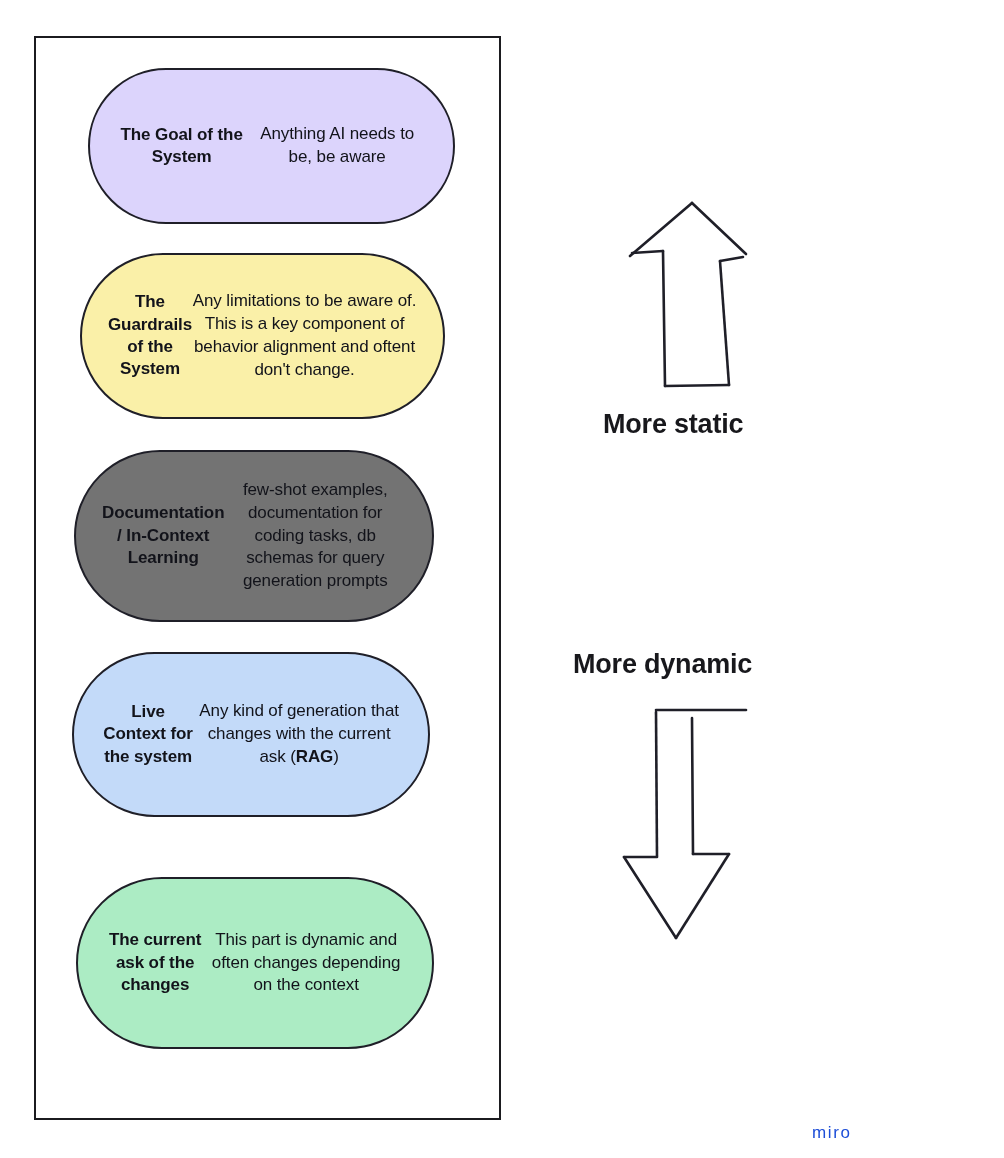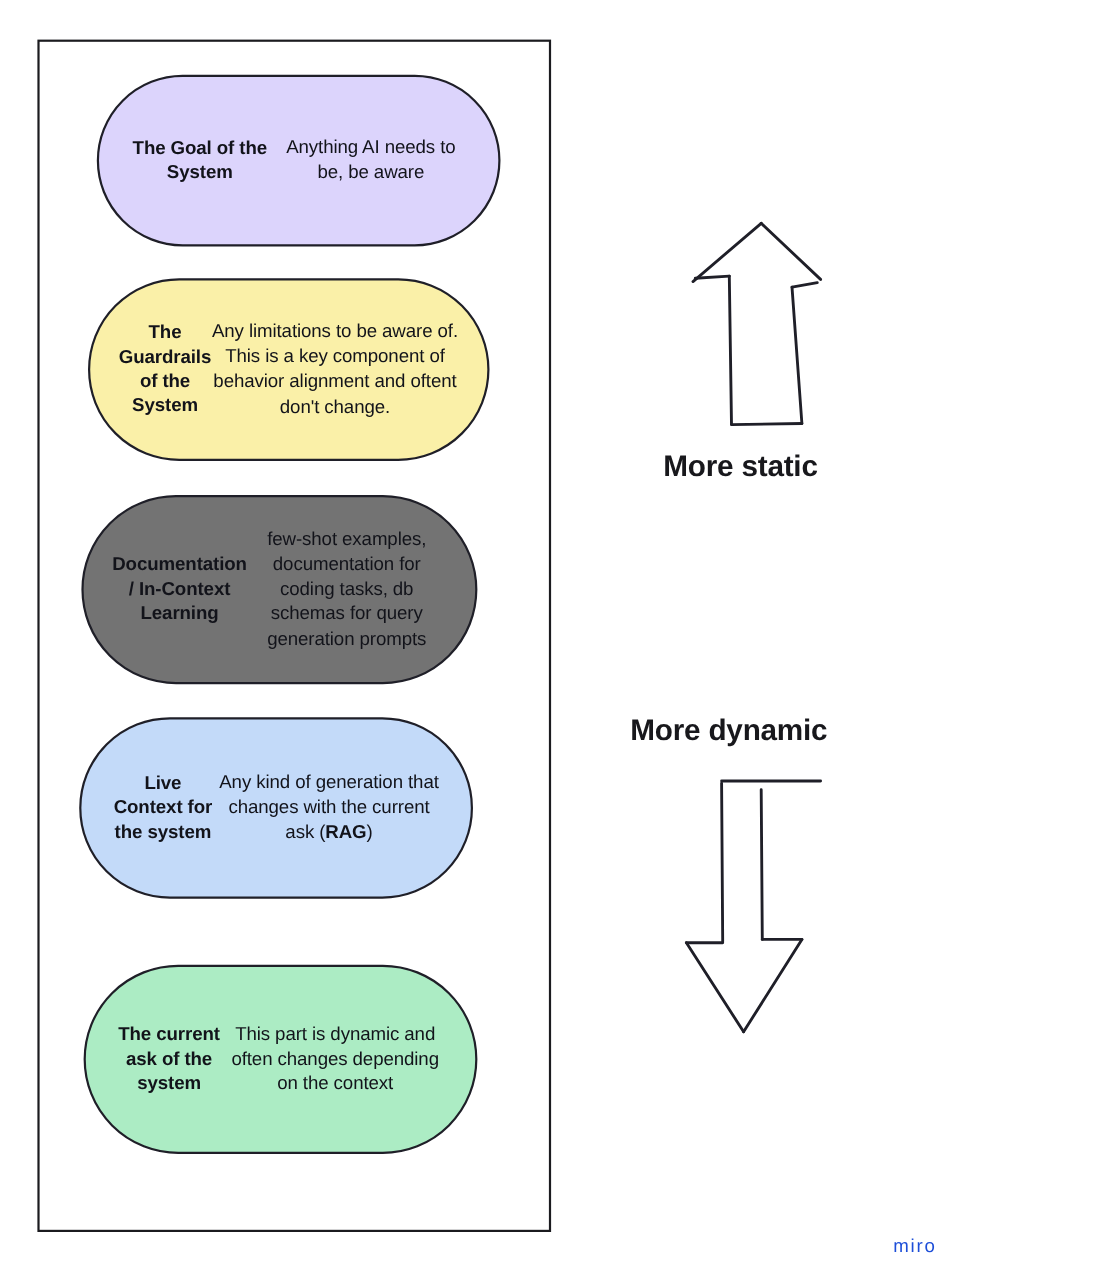--- a/index.html
+++ b/index.html
@@ -119,21 +119,21 @@
     <div class="title">Documentation / In-Context Learning</div>
     <div class="desc">few-shot examples, documentation for coding tasks, db schemas for query generation prompts</div>
   </div>
 
   <div class="pill" id="pill-live">
     <div class="title">Live Context for the system</div>
     <div class="desc"><span>Any kind of generation that changes with the current ask (</span><b>RAG</b><span>)</span></div>
   </div>
 
   <div class="pill" id="pill-ask">
-    <div class="title">The current ask of the system</div>
+    <div class="title">The current ask of the changes</div>
     <div class="desc">This part is dynamic and often changes depending on the context</div>
   </div>
 
   <svg class="arrow-svg" id="arrow-up-wrap" viewBox="0 0 160 210">
     <g fill="none" stroke="#1f1f28" stroke-width="2.6" stroke-linecap="round" stroke-linejoin="round">
       <path d="M 20 66 L 82 13"></path>
       <path d="M 82 13 L 136 64"></path>
       <path d="M 22 63 L 53 61"></path>
       <path d="M 53 61 L 55 196"></path>
       <path d="M 55 196 L 119 195"></path>

